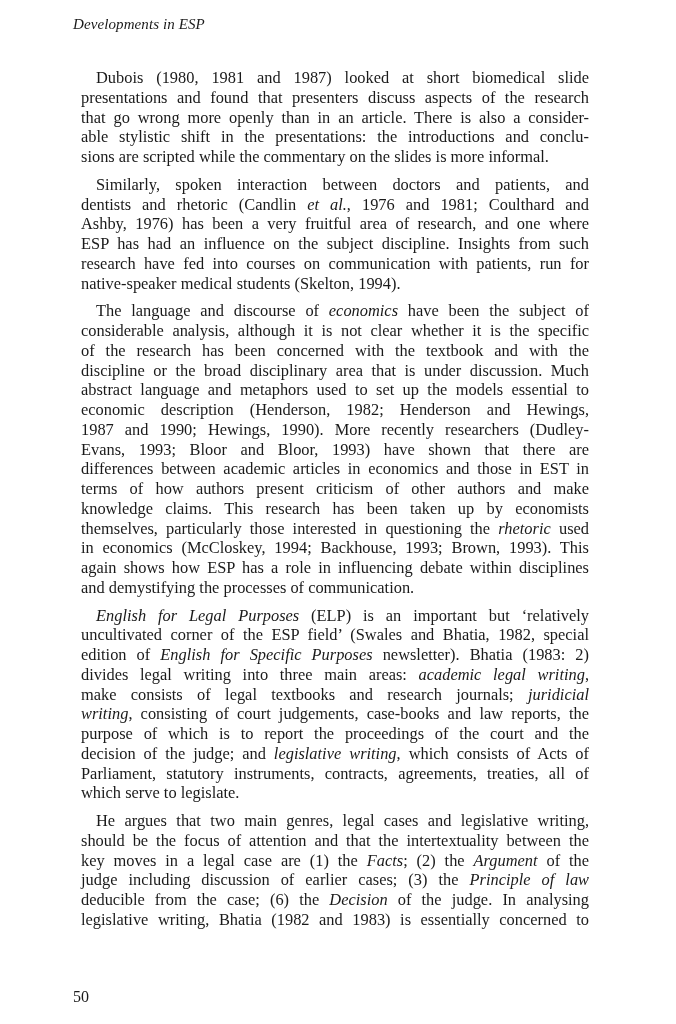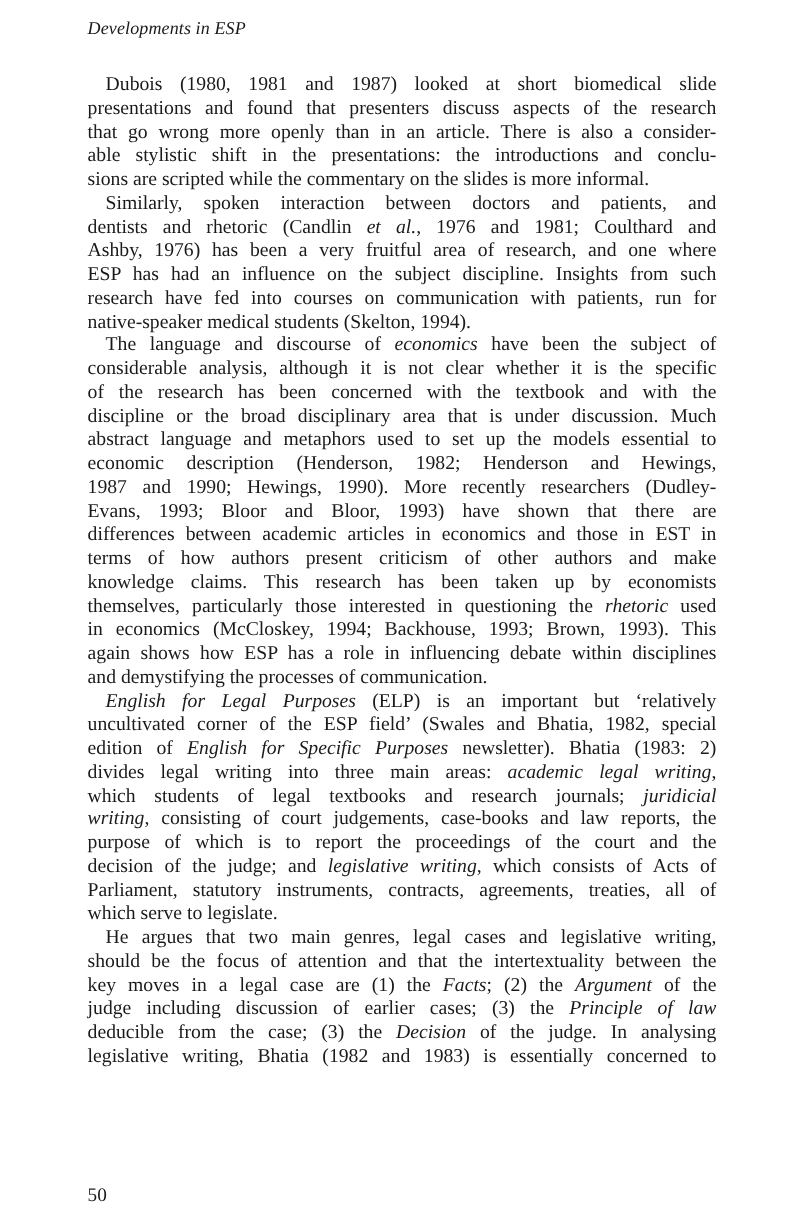--- a/index.html
+++ b/index.html
@@ -25,21 +25,21 @@
     }
     .body-text {
       position: absolute;
       left: 73px;
       top: 60px;
       width: 524px;
       font-size: 16.4px;
       line-height: 19.75px;
     }
     .para {
-      margin: 0;
+      margin: 8px;
     }
     .line {
       display: block;
       text-align: justify;
       text-align-last: justify;
       white-space: nowrap;
       height: 19.75px;
       overflow: visible;
     }
     .line.last {
@@ -94,30 +94,30 @@
       <span class="line"><span>themselves, particularly those interested in questioning the </span><span class="it">rhetoric</span><span> used</span></span>
       <span class="line"><span>in economics (McCloskey, 1994; Backhouse, 1993; Brown, 1993). This</span></span>
       <span class="line"><span>again shows how ESP has a role in influencing debate within disciplines</span></span>
       <span class="line last"><span>and demystifying the processes of communication.</span></span>
     </div>
     <div class="para">
       <span class="line indent"><span class="it">English for Legal Purposes</span><span> (ELP) is an important but ‘relatively</span></span>
       <span class="line"><span>uncultivated corner of the ESP field’ (Swales and Bhatia, 1982, special</span></span>
       <span class="line"><span>edition of </span><span class="it">English for Specific Purposes</span><span> newsletter). Bhatia (1983: 2)</span></span>
       <span class="line"><span>divides legal writing into three main areas: </span><span class="it">academic legal writing</span><span>,</span></span>
-      <span class="line"><span>which students of legal textbooks and research journals; </span><span class="it">juridicial</span></span>
+      <span class="line"><span>make consists of legal textbooks and research journals; </span><span class="it">juridicial</span></span>
       <span class="line"><span class="it">writing</span><span>, consisting of court judgements, case-books and law reports, the</span></span>
       <span class="line"><span>purpose of which is to report the proceedings of the court and the</span></span>
       <span class="line"><span>decision of the judge; and </span><span class="it">legislative writing</span><span>, which consists of Acts of</span></span>
       <span class="line"><span>Parliament, statutory instruments, contracts, agreements, treaties, all of</span></span>
       <span class="line last"><span>which serve to legislate.</span></span>
     </div>
     <div class="para">
       <span class="line indent"><span>He argues that two main genres, legal cases and legislative writing,</span></span>
       <span class="line"><span>should be the focus of attention and that the intertextuality between the</span></span>
       <span class="line"><span>key moves in a legal case are (1) the </span><span class="it">Facts</span><span>; (2) the </span><span class="it">Argument</span><span> of the</span></span>
       <span class="line"><span>judge including discussion of earlier cases; (3) the </span><span class="it">Principle of law</span></span>
-      <span class="line"><span>deducible from the case; (3) the </span><span class="it">Decision</span><span> of the judge. In analysing</span></span>
+      <span class="line"><span>deducible from the case; (6) the </span><span class="it">Decision</span><span> of the judge. In analysing</span></span>
       <span class="line"><span>legislative writing, Bhatia (1982 and 1983) is essentially concerned to</span></span>
     </div>
   </div>
 
 <div class="folio">50</div>
 
 </body></html>

